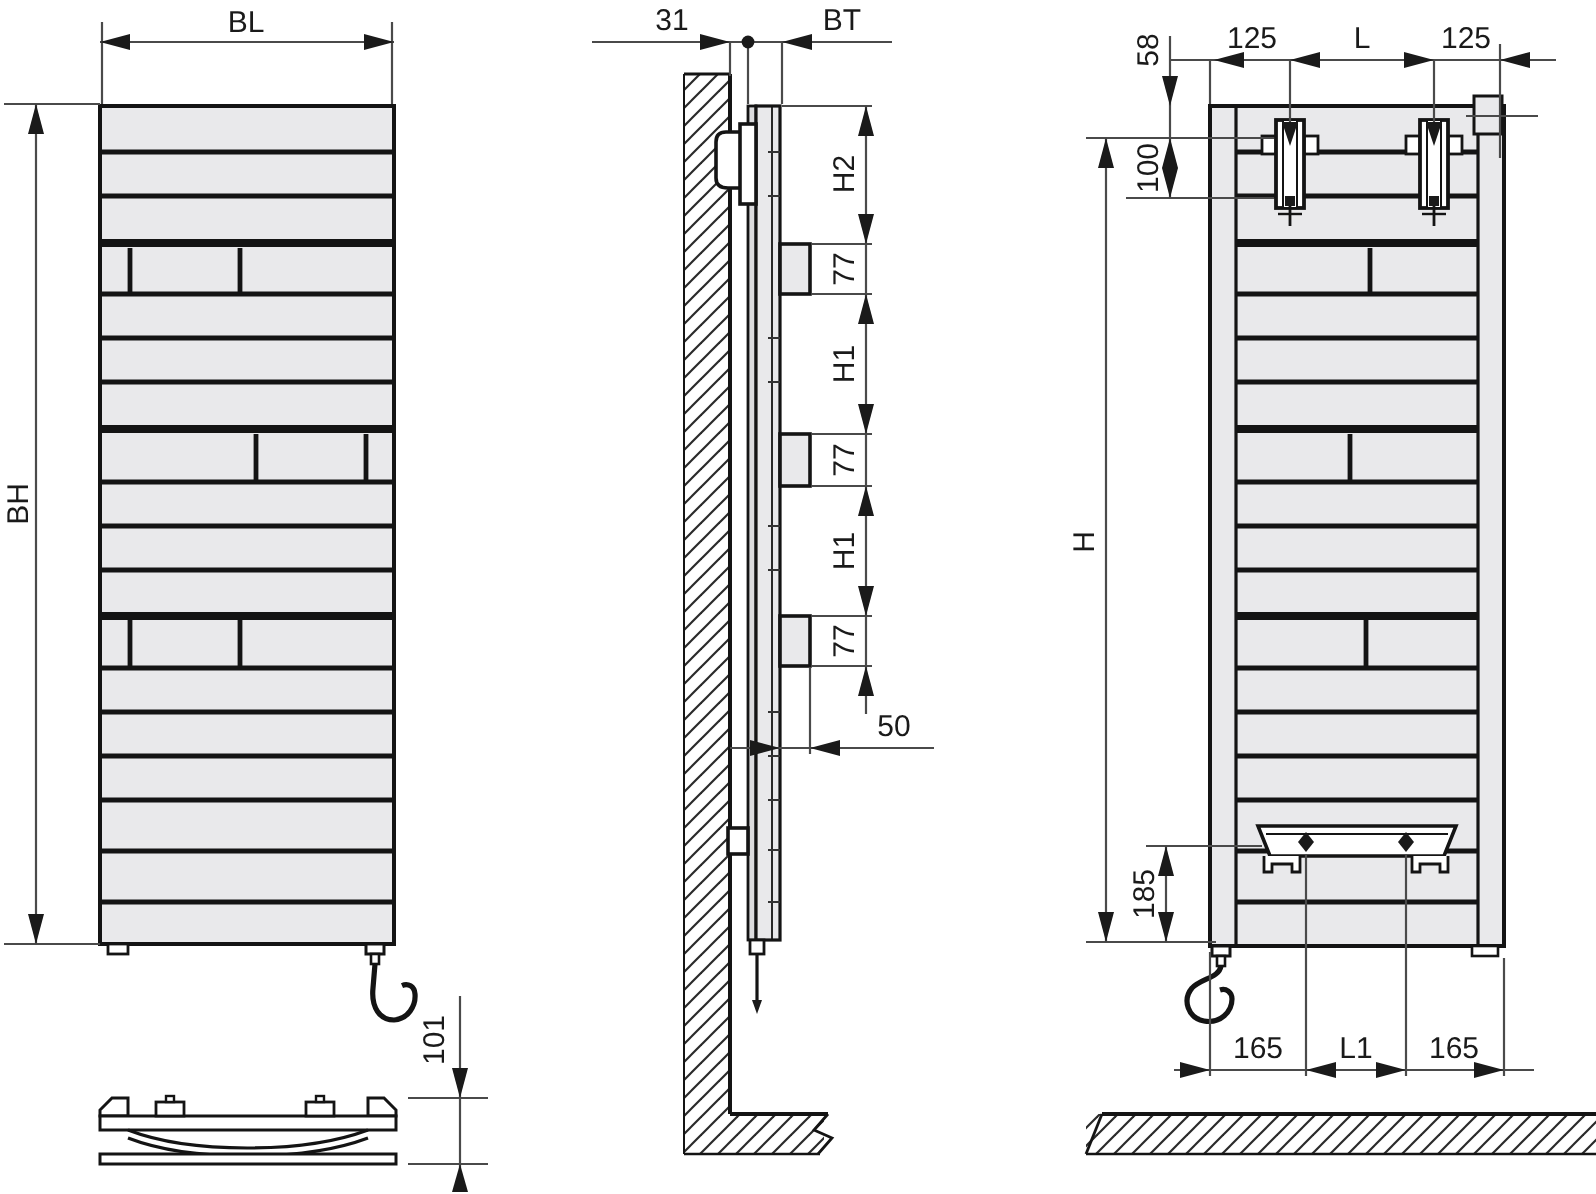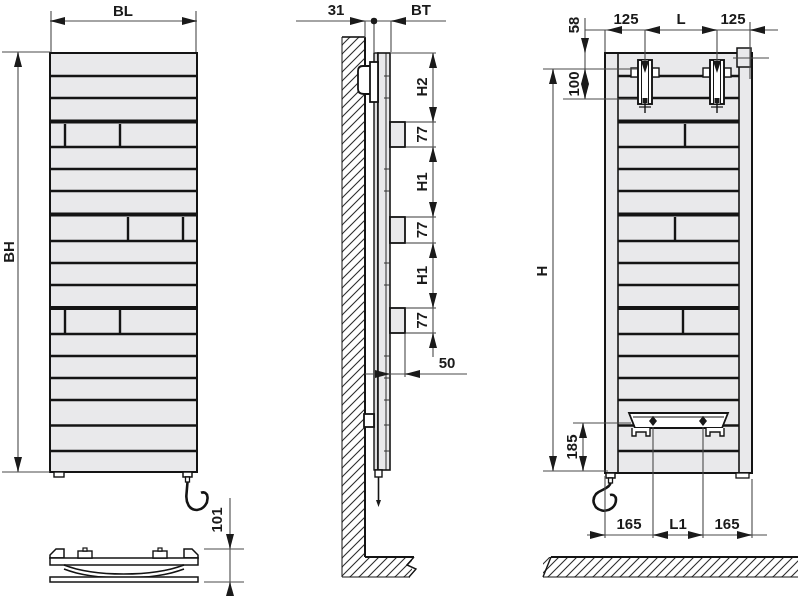--- a/index.html
+++ b/index.html
@@ -1,16 +1,16 @@
 <!DOCTYPE html>
 <html><head>
 <meta charset="utf-8">
 <style>
   html,body{margin:0;padding:0;background:#ffffff;}
-  .stage{width:798px;height:597px;position:relative;background:#fff;overflow:hidden;font-weight:bold;}
+  .stage{width:798px;height:597px;position:relative;background:#fff;overflow:hidden;}
   svg text{font-family:"Liberation Sans","DejaVu Sans",sans-serif;font-size:15px;fill:#1a1a1a;}
   .ol{stroke:#141414;fill:none;}          
   .of{stroke:#141414;fill:#e9e9eb;}       
   .ow{stroke:#141414;fill:#ffffff;}       
   .dl{stroke:#4a4a4a;stroke-width:1.1;fill:none;} 
   .ar{fill:#1a1a1a;stroke:none;}          
   .sep{stroke:#141414;}                   
 </style>
 </head>
 <body>

